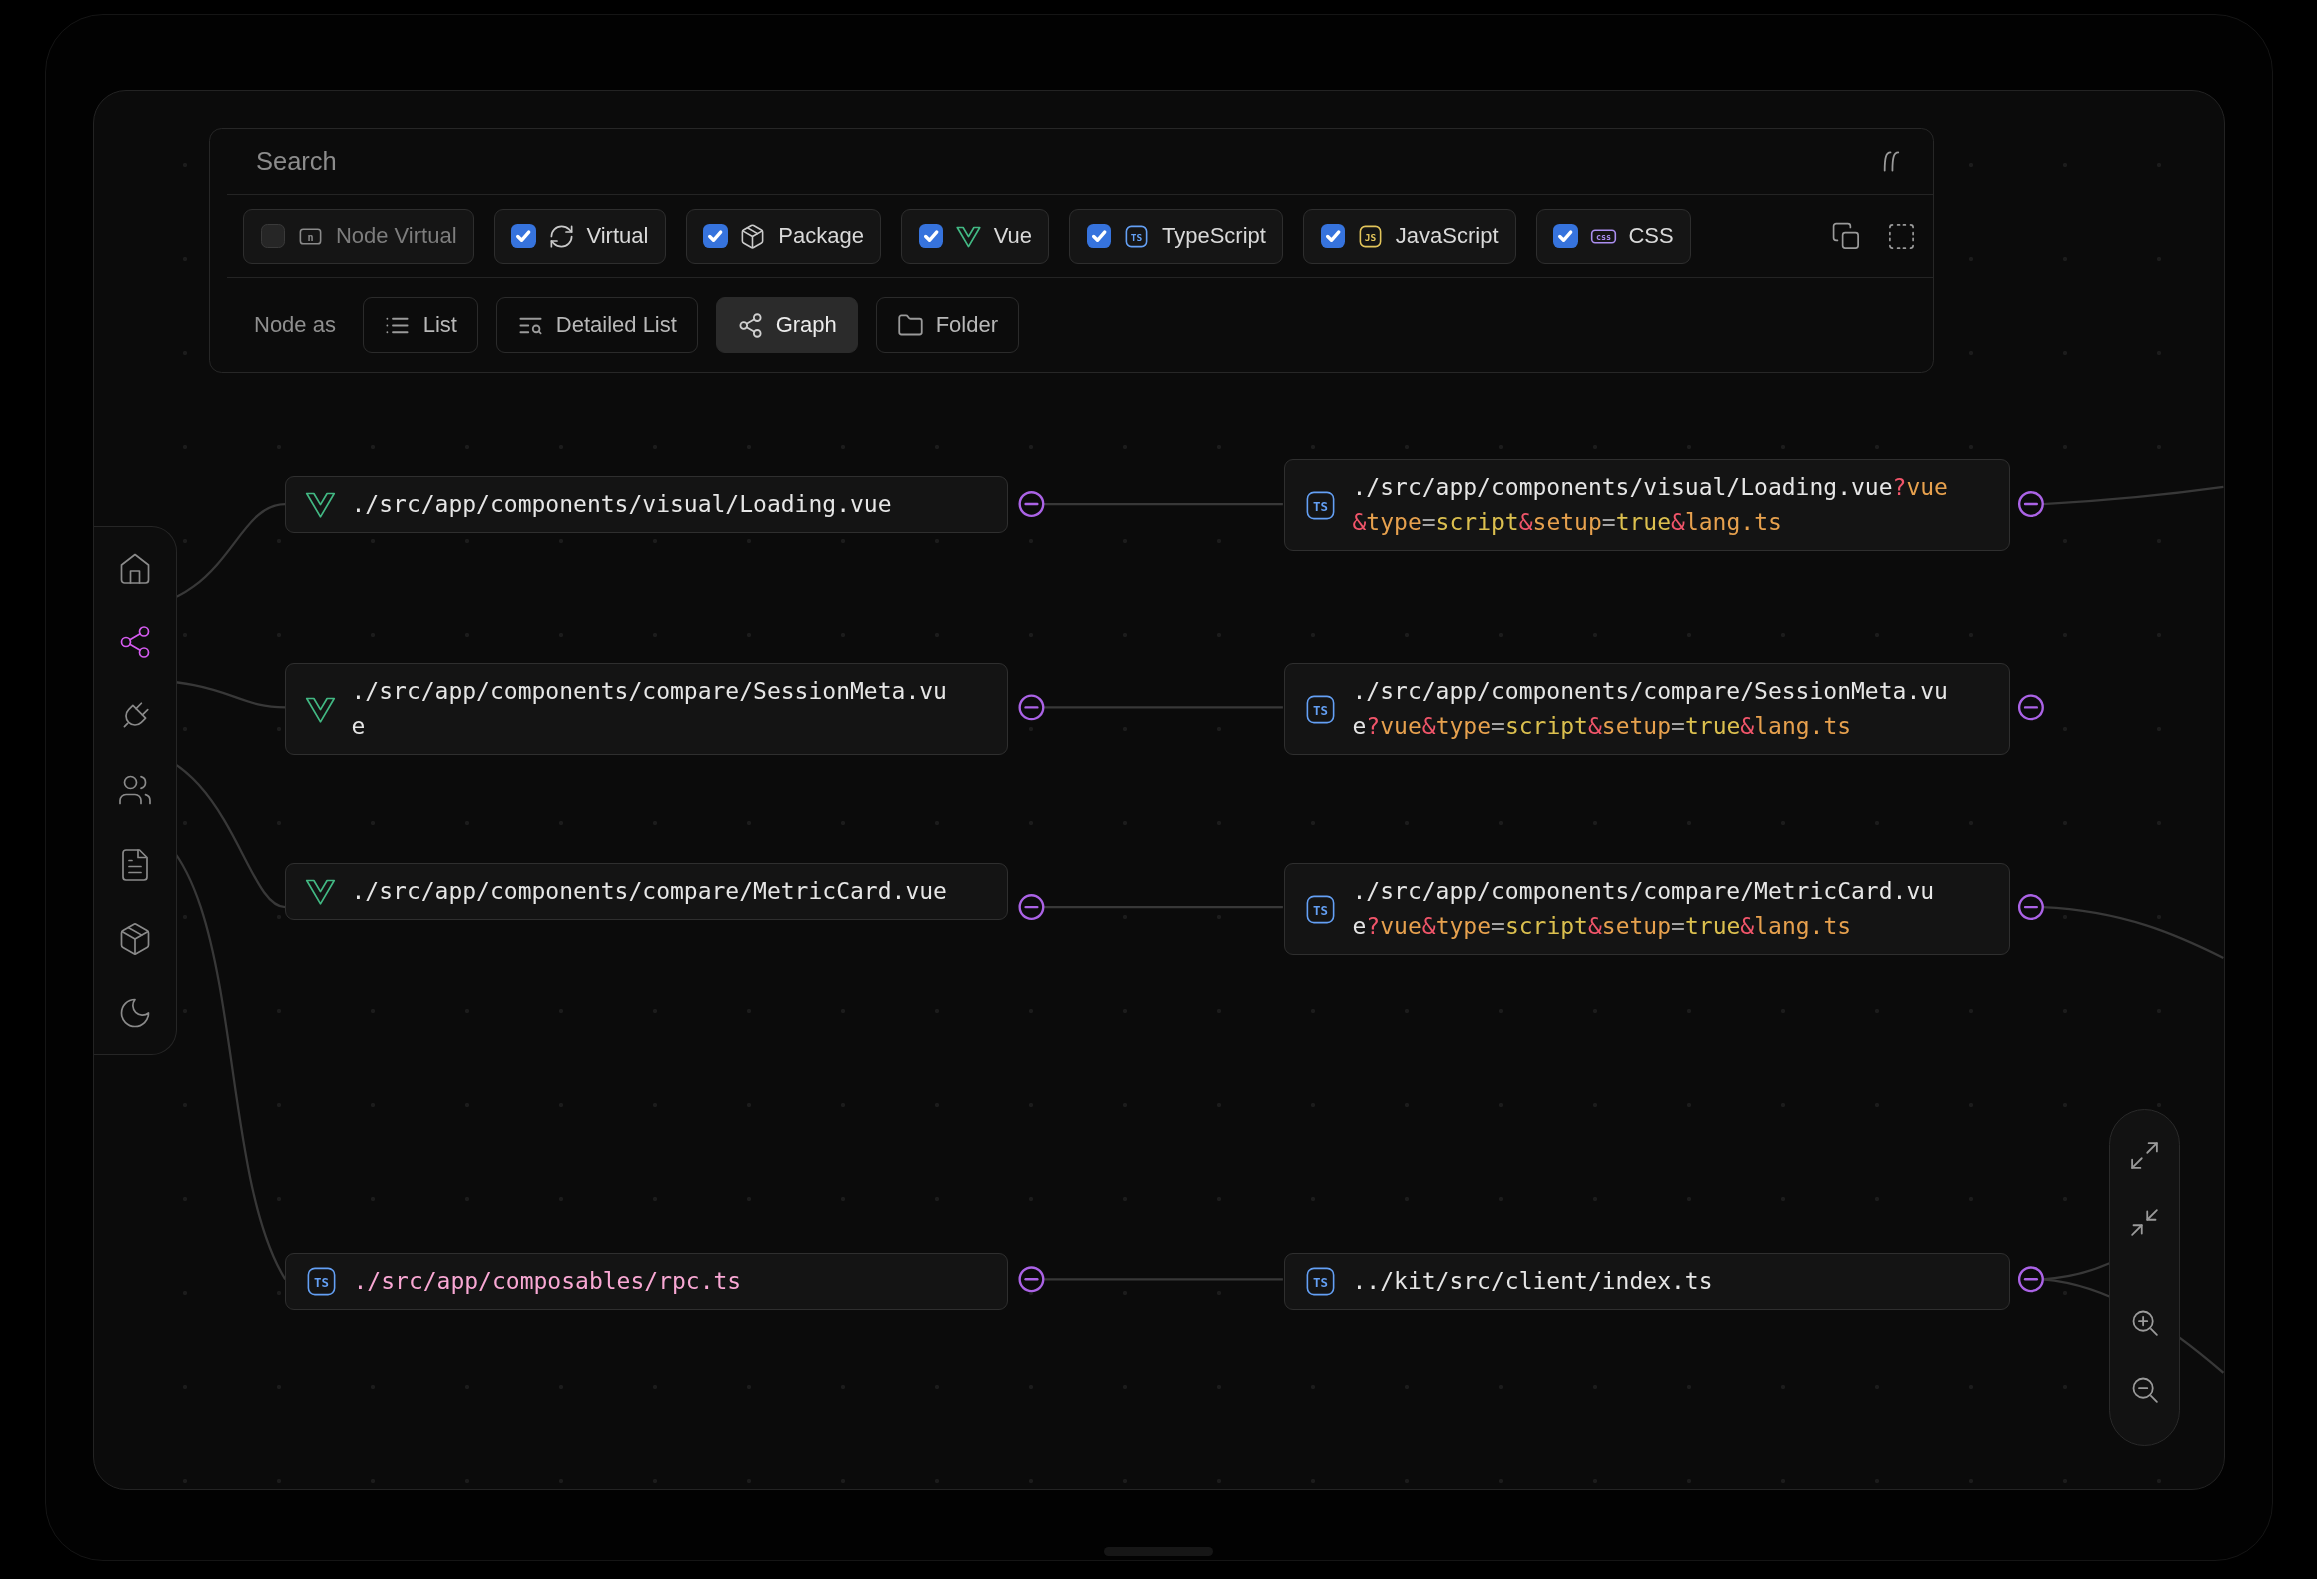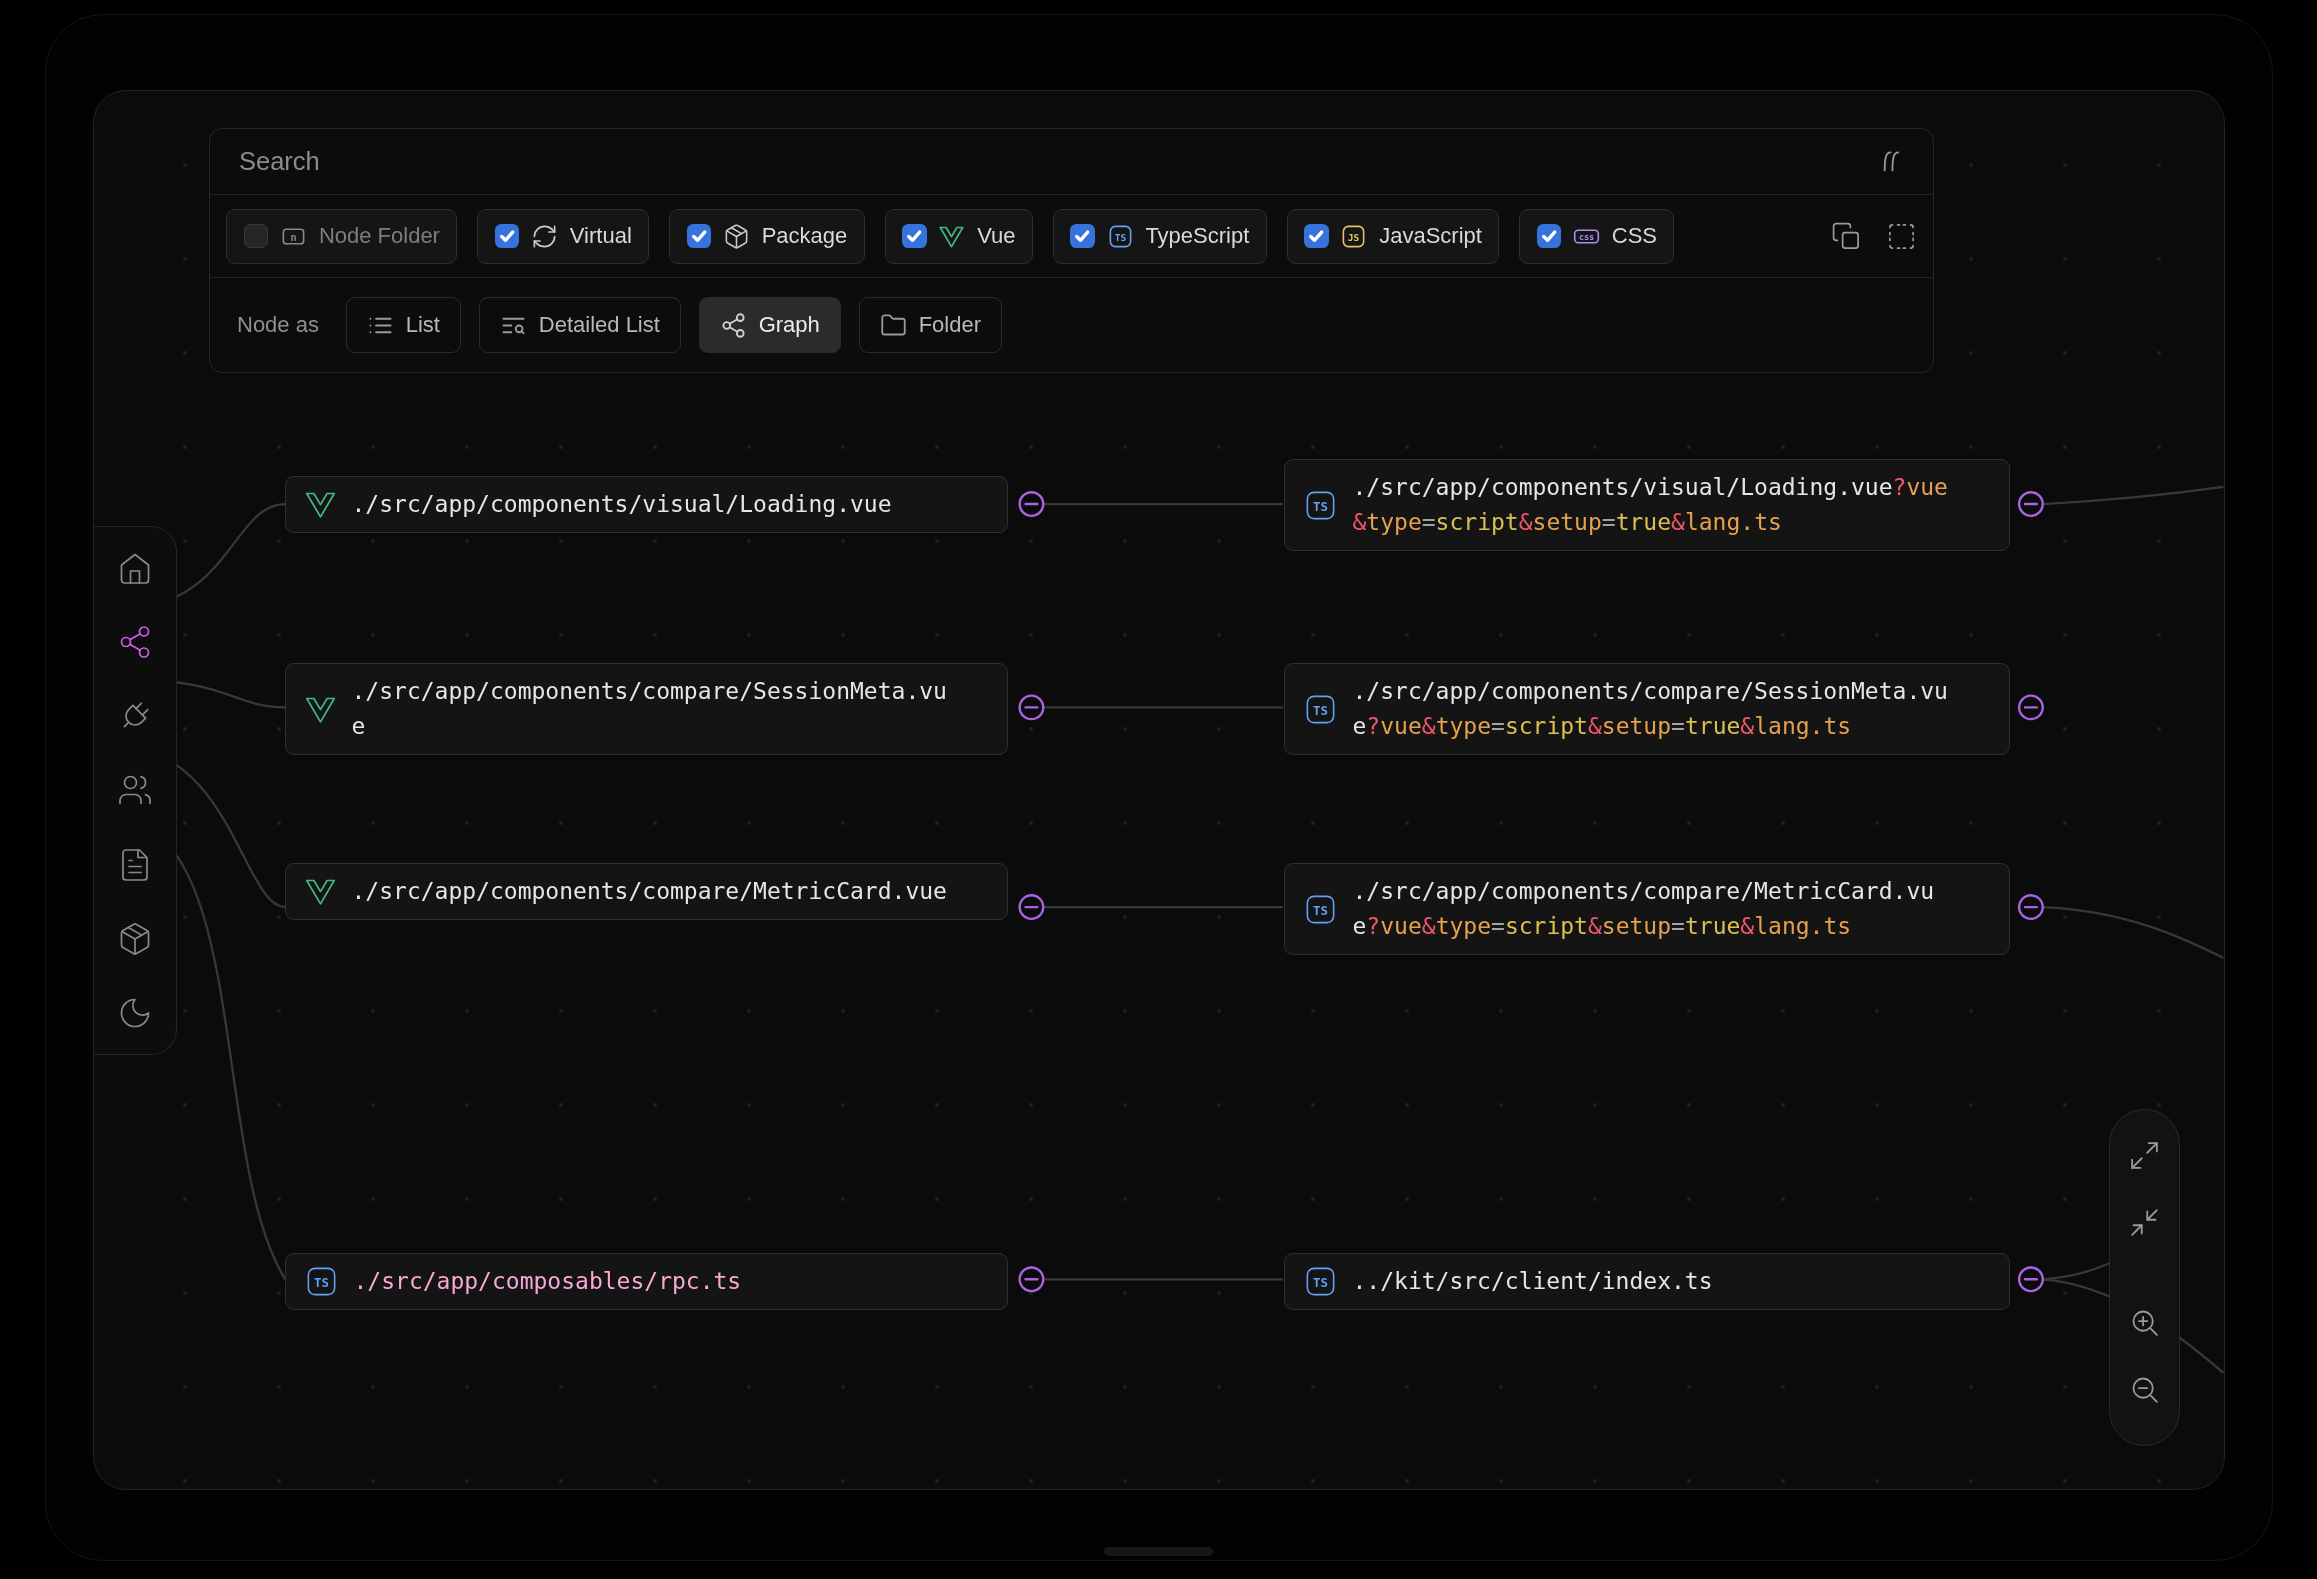--- a/index.html
+++ b/index.html
@@ -23,21 +23,21 @@
     background:#141414;border:0.9px solid #2f2f2f;border-radius:9px;
     padding:10px 18px;box-sizing:border-box;}
   .ntext{font-family:"DejaVu Sans Mono",monospace;font-size:23px;line-height:35px;
     width:43.5ch;word-break:break-all;color:#e6e6e6;}
   .nicon{flex:0 0 auto;display:flex;align-items:center;justify-content:center;}
   .nicon.vue{width:33px;height:33px;color:#42b883;}
   .nicon.ts{width:35px;height:35px;color:#64a0f5;}
 
   
   .panel{position:absolute;left:115px;top:37px;width:1725px;z-index:4;background:#0c0c0c;
-    border:0.9px solid #272727;border-radius:12.7px;box-sizing:border-box;}
+    border:0.9px solid #272727;border-radius:12.7px;box-sizing:border-box;padding-left:17px;}
   .row{display:flex;align-items:center;box-sizing:border-box;}
   .row + .row{border-top:0.9px solid #242424;}
   .search-row{height:65px;padding:0 27px;gap:18px;}
   .search-row input{flex:1;background:transparent;border:none;outline:none;color:#dddddd;
     font-family:"Liberation Sans",sans-serif;font-size:25.5px;}
   .search-row input::placeholder{color:#8c8c8c;}
   .iconbtn{display:flex;align-items:center;justify-content:center;color:#9a9a9a;background:none;border:none;padding:0;cursor:default;}
   .chips-row{height:83px;padding:0 16.4px;gap:20px;}
   .chip{display:inline-flex;align-items:center;gap:11.8px;height:53px;padding:0 16.4px;
     background:#151515;border:0.9px solid #2e2e2e;border-radius:9px;
@@ -297,21 +297,21 @@
 
       <div class="row chips-row">
         <label class="chip dim">
           <span class="cb unchecked"></span>
           <span class="cicon">
               <svg class="i" width="27" height="27" viewBox="0 0 24 24" fill="none" stroke="currentColor" stroke-width="1.6" style="font-size:24px">
                 <rect x="3" y="5.5" width="18" height="13" rx="2.5"></rect>
                 <text class="badge-text" x="12" y="12.5" text-anchor="middle" dominant-baseline="central" font-size="9" fill="currentColor" stroke="none">n</text>
               </svg>
             </span>
-          <span>Node Folder</span>
+          <span>Node Virtual</span>
         </label>
 
         <label class="chip">
           <span class="cb checked">
               <svg class="i" width="16.4" height="16.4" viewBox="0 0 24 24" fill="none" stroke="currentColor" stroke-width="3.4" stroke-linecap="round" stroke-linejoin="round">
                 <path d="M4 12.5 9.5 18 20 6"></path>
               </svg>
             </span>
           <span class="cicon">
               <svg class="i" width="27" height="27" viewBox="0 0 24 24" fill="none" stroke="currentColor" stroke-width="1.7" stroke-linecap="round" stroke-linejoin="round">

